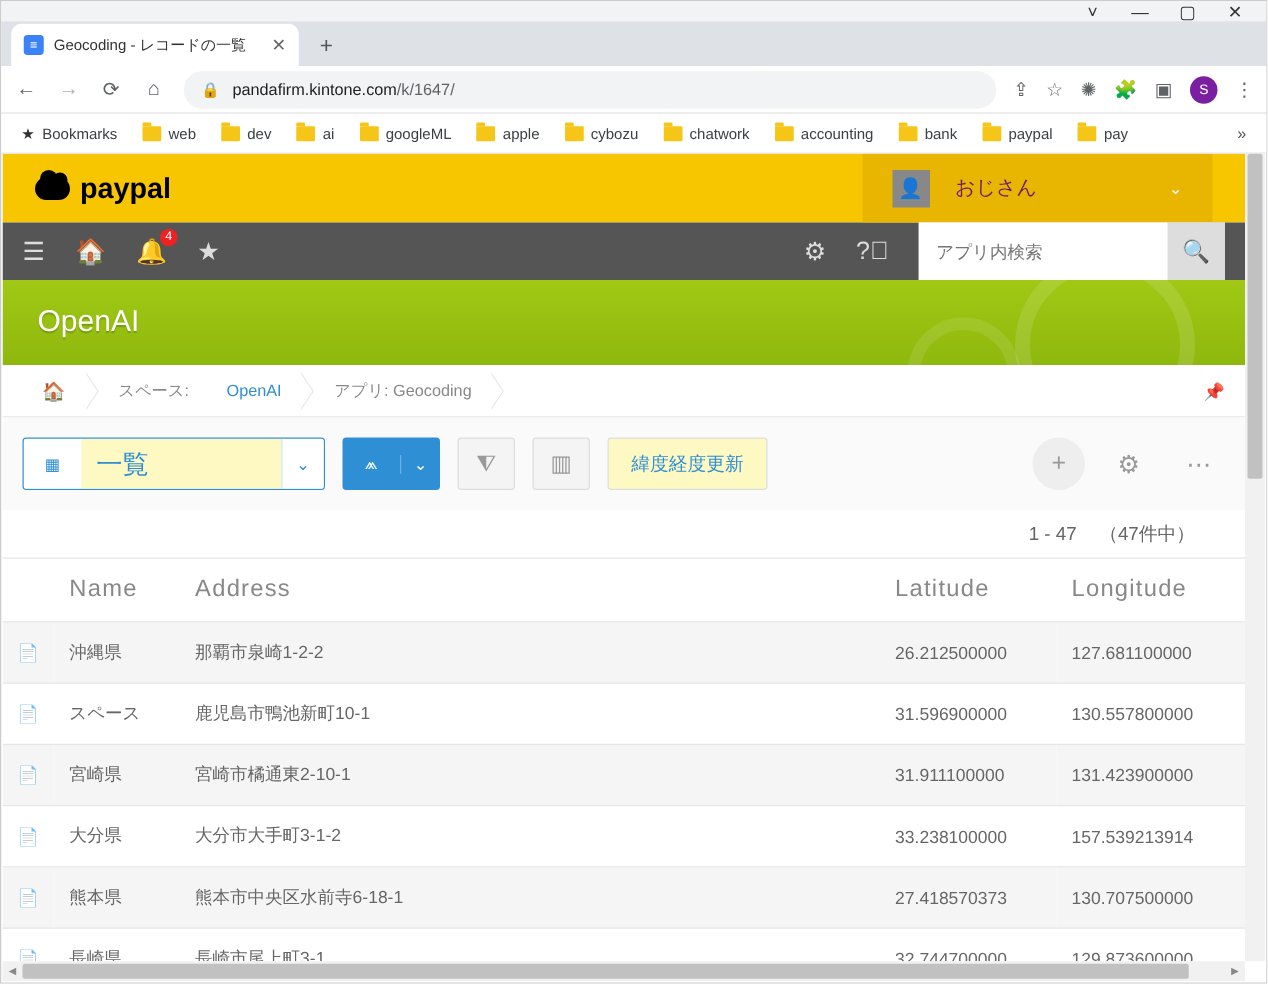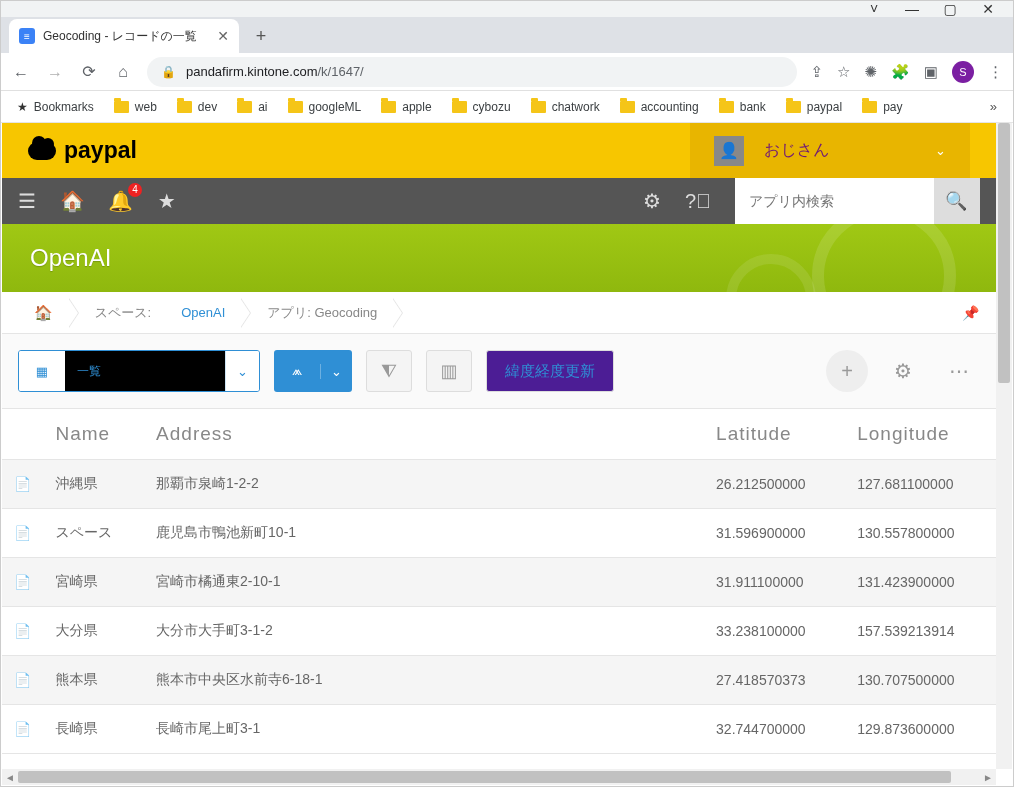--- a/index.html
+++ b/index.html
@@ -72,27 +72,27 @@
 .bcrumb .seg{display:flex;align-items:center;height:42px;padding:0 16px;position:relative;}
 .bcrumb .seg::after{content:"";position:absolute;right:-10px;top:6px;width:0;height:0;border-top:15px solid transparent;border-bottom:15px solid transparent;border-left:10px solid #e5e5e5;}
 .bcrumb .seg::before{content:"";position:absolute;right:-9px;top:6px;width:0;height:0;border-top:15px solid transparent;border-bottom:15px solid transparent;border-left:10px solid #fff;z-index:1;}
 .bcrumb a{color:#2f8fd5;text-decoration:none;}
 .bcrumb .pin{margin-left:auto;color:#bbb;font-size:14px;}
 
 
 .actions{height:74px;display:flex;align-items:center;padding:0 16px;gap:14px;background:#fafafa;}
 .viewsel{display:flex;align-items:center;border:1px solid #2f8fd5;border-radius:3px;height:42px;overflow:hidden;}
 .viewsel .vicon{width:46px;background:#fff;height:100%;display:flex;align-items:center;justify-content:center;color:#2f8fd5;}
-.viewsel .vname{width:160px;background:#000000;height:100%;display:flex;align-items:center;padding:0 12px;color:#2f8fd5;font-size:12px;}
+.viewsel .vname{width:160px;background:#fef9c3;height:100%;display:flex;align-items:center;padding:0 12px;color:#2f8fd5;font-size:21px;}
 .viewsel .vdd{width:34px;background:#fff;height:100%;display:flex;align-items:center;justify-content:center;color:#2f8fd5;border-left:1px solid #cde4f4;}
 .blue{background:#2f8fd5;color:#fff;height:42px;display:flex;align-items:center;border-radius:3px;}
 .blue .gicon{width:46px;display:flex;align-items:center;justify-content:center;}
 .blue .gdd{width:32px;display:flex;align-items:center;justify-content:center;border-left:1px solid rgba(255,255,255,.3);}
 .graybtn{width:46px;height:42px;background:#f4f4f4;border:1px solid #ddd;border-radius:3px;display:flex;align-items:center;justify-content:center;color:#999;font-size:18px;}
-.linkbtn{height:42px;border:1px solid #ddd;border-radius:3px;display:flex;align-items:center;padding:0 18px;color:#2f8fd5;font-size:15px;background:#4c1d95;}
+.linkbtn{height:42px;border:1px solid #ddd;border-radius:3px;display:flex;align-items:center;padding:0 18px;color:#2f8fd5;font-size:15px;background:#fef9c3;}
 .actions .rsp{flex:1;}
 .circ{width:42px;height:42px;border-radius:50%;background:#eee;display:flex;align-items:center;justify-content:center;color:#999;font-size:20px;}
 
 
 .pager{height:38px;display:flex;align-items:center;justify-content:flex-end;padding:0 40px;color:#666;font-size:15px;gap:18px;background:#fff;}
 
 
 .tbl{width:100%;border-collapse:collapse;}
 .tbl th{background:#fff;border-top:1px solid #e5e5e5;border-bottom:1px solid #e5e5e5;padding:14px 12px;text-align:left;font-weight:400;color:#888;font-size:19px;letter-spacing:1px;}
 .tbl td{border-bottom:1px solid #e5e5e5;padding:15px 12px;color:#666;font-size:14px;}
@@ -257,20 +257,24 @@
           <span>+</span>
         </div>
       <div class="circ" style="background:transparent">
           <span>⚙</span>
         </div>
       <div class="circ" style="background:transparent">
           <span>⋯</span>
         </div>
     </div>
 
+    <div class="pager">
+      <span>1 - 47</span>
+      <span>（47件中）</span>
+    </div>
 
     <table class="tbl">
       <thead>
           <tr>
         <th></th>
         <th>Name</th>
         <th style="width:560px">Address</th>
         <th>Latitude</th>
         <th>Longitude</th>
       </tr>

